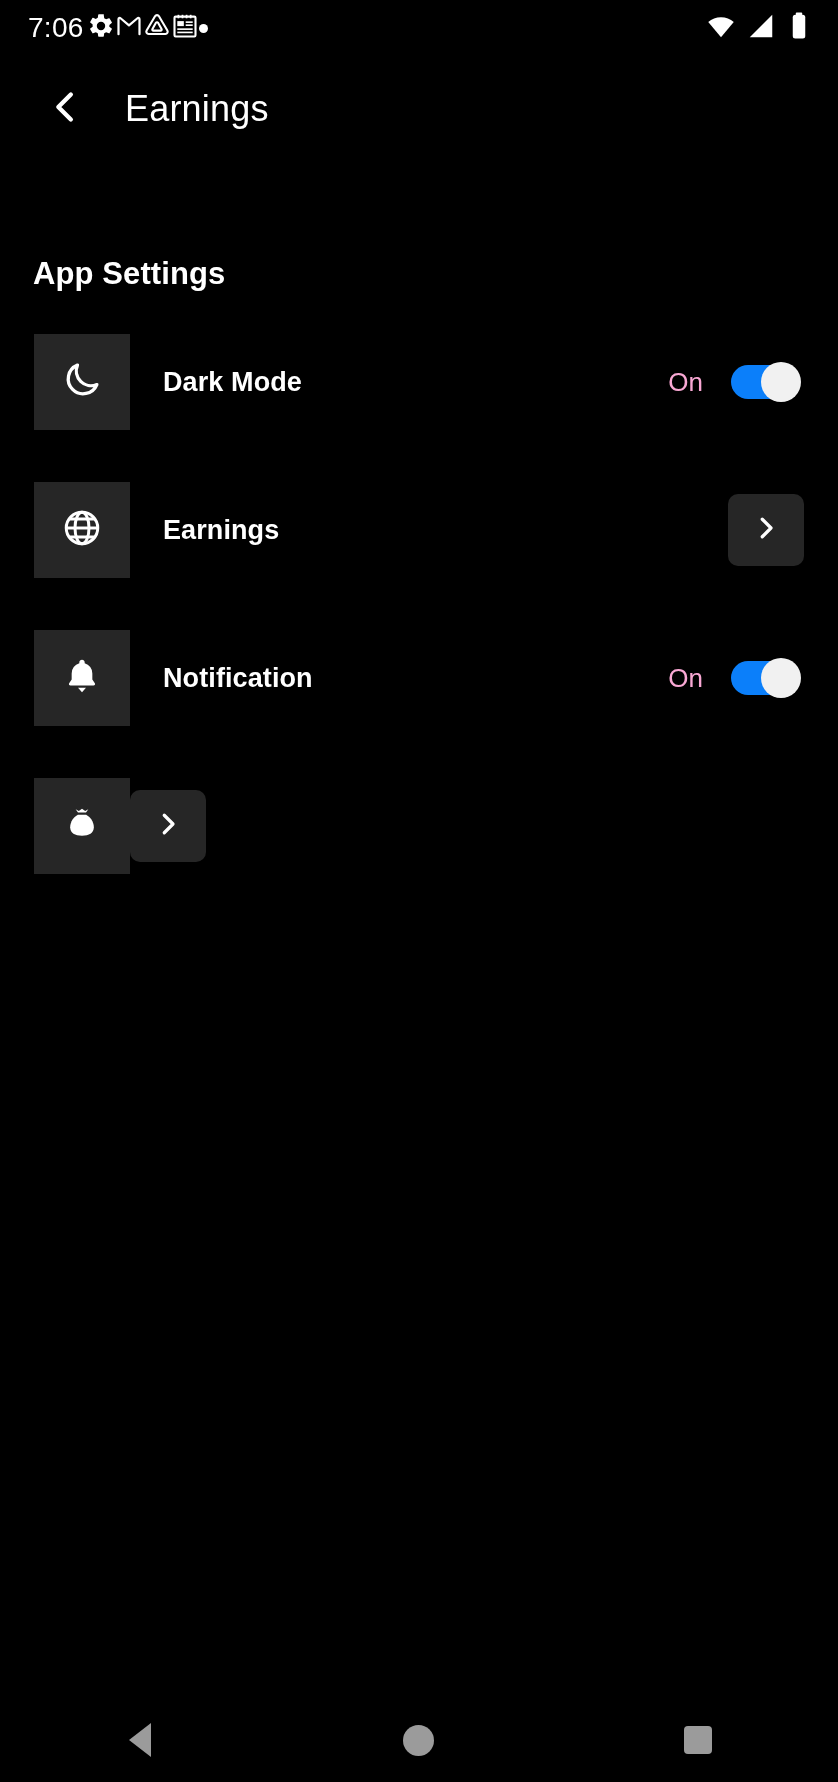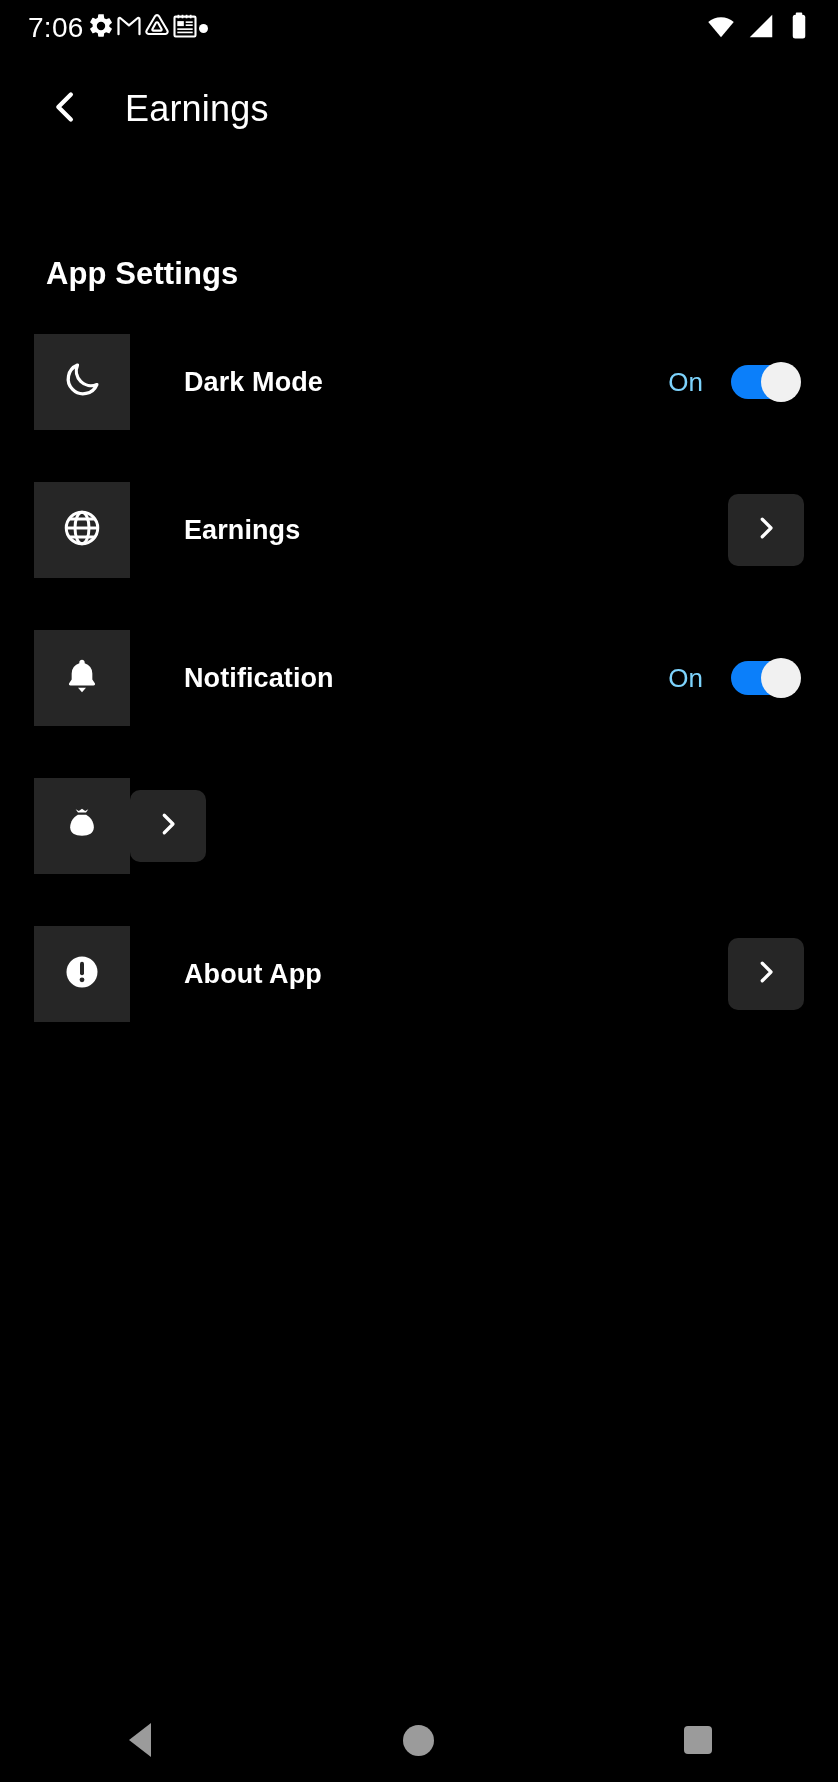--- a/index.html
+++ b/index.html
@@ -69,21 +69,21 @@
     font-size: 36px;
     font-weight: 400;
     margin-left: 37px;
     letter-spacing: 0.2px;
   }
 
   
   .section-title {
     font-size: 31px;
     font-weight: bold;
-    padding: 0 0 0 46px;
+    padding: 0 0 0 33px;
     margin-top: 104px;
     letter-spacing: 0.1px;
   }
 
   
   .settings-list {
     margin-top: 42px;
     padding: 0 34px 0 34px;
   }
   .settings-row {
@@ -97,28 +97,28 @@
     height: 96px;
     background: #262626;
     display: flex;
     align-items: center;
     justify-content: center;
     flex: 0 0 96px;
   }
   .row-label {
     font-size: 27px;
     font-weight: bold;
-    margin-left: 54px;
+    margin-left: 33px;
     flex: 1;
     letter-spacing: 0.1px;
   }
   .row-value {
     font-size: 26px;
     font-weight: 400;
-    color: #7dd3fc;
+    color: #f9a8d4;
     margin-right: 28px;
   }
 
   
   .toggle {
     width: 66px;
     height: 34px;
     border-radius: 17px;
     background: #0B7FFA;
     position: relative;
@@ -331,39 +331,20 @@
     </div>
     <div class="chevron-btn">
       <span>
         <svg width="30" height="30" viewBox="0 0 24 24" fill="none" stroke="#ffffff" stroke-width="2.6" stroke-linecap="round" stroke-linejoin="round">
           <path d="M9 5l7 7-7 7"></path>
         </svg>
       </span>
     </div>
   </div>
 
-  <div class="settings-row">
-    <div class="row-icon-tile">
-      <span>
-        <svg width="40" height="40" viewBox="0 0 24 24">
-          <circle cx="12" cy="12" r="9.3" fill="#ffffff"></circle>
-          <rect x="10.8" y="5.9" width="2.4" height="8" rx="1.2" fill="#262626"></rect>
-          <circle cx="12" cy="16.7" r="1.45" fill="#262626"></circle>
-        </svg>
-      </span>
-    </div>
-    <div class="row-label">About App</div>
-    <div class="chevron-btn">
-      <span>
-        <svg width="30" height="30" viewBox="0 0 24 24" fill="none" stroke="#ffffff" stroke-width="2.6" stroke-linecap="round" stroke-linejoin="round">
-          <path d="M9 5l7 7-7 7"></path>
-        </svg>
-      </span>
-    </div>
-  </div>
 
 </div>
 
 <div class="nav-bar">
   <div class="nav-btn">
     <span class="nav-triangle"></span>
   </div>
   <div class="nav-btn">
     <span class="nav-circle"></span>
   </div>

